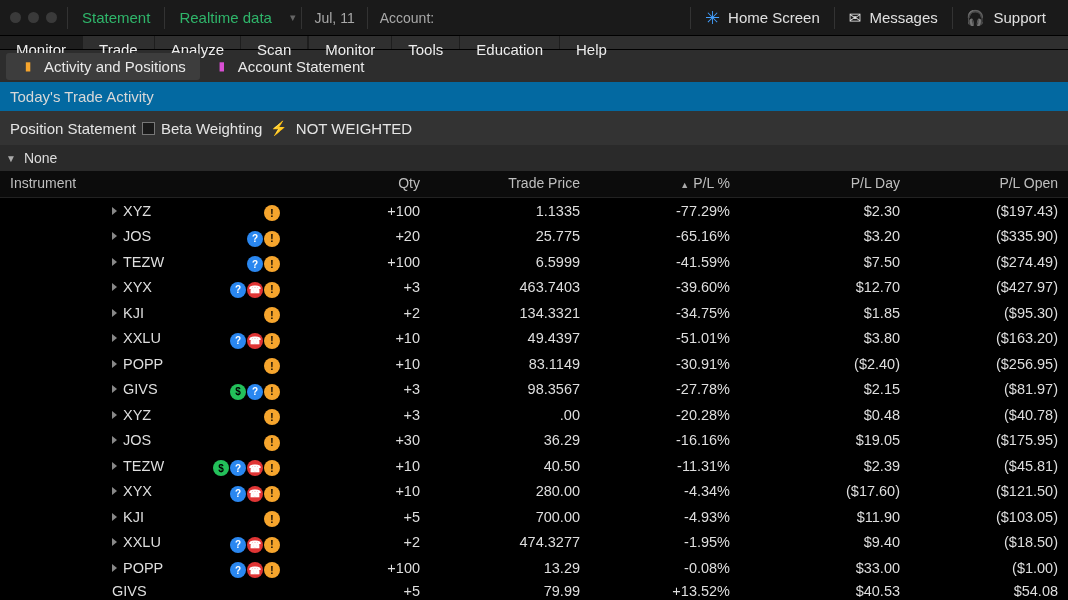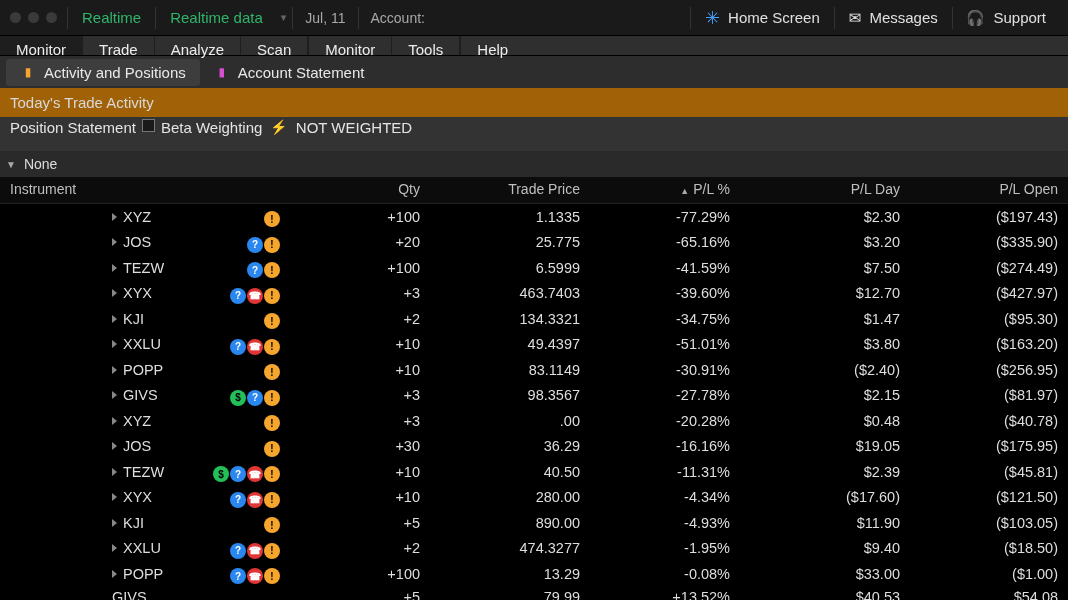--- a/index.html
+++ b/index.html
@@ -12,34 +12,34 @@
   .status-group { display:flex; align-items:center; }
   .status-item { padding:0 14px; color:#2fb56a; font-size:15px; }
   .status-date { padding:0 12px; color:#a8a8a8; }
   .acct { padding:0 12px; color:#a8a8a8; }
   .topbar-flex { flex:1; }
   .tb-right { display:flex; align-items:center; padding-right:8px; }
   .tb-link { display:flex; align-items:center; gap:8px; padding:0 14px; color:#e0e0e0; cursor:pointer; font-size:15px; }
   .spark { color:#44a0ff; font-size:18px; }
   .chev { color:#666; font-size:11px; margin-left:4px; }
   
-  .menubar { display:flex; background:#2f2f2f; height:20px; border-bottom:1px solid #000; }
+  .menubar { display:flex; background:#2f2f2f; height:14px; border-bottom:1px solid #000; }
   .menuitem { padding:5px 16px; color:#ececec; font-size:15px; }
   .menuitem.active { background:#1e1e1e; }
   .msep { width:1px; background:#1e1e1e; }
   
   .doctabs { display:flex; align-items:center; background:#2d2d2d; height:32px; padding:0 6px; }
   .dtab { display:flex; align-items:center; gap:8px; padding:5px 14px; font-size:15px; color:#e8e8e8; }
   .dtab.active { background:#3d3d3d; border-radius:3px; }
   .docicon { width:16px; height:16px; display:flex; align-items:center; justify-content:center; font-size:12px; }
   .doc-orange { color:#f6a52d; }
   .doc-magenta { color:#d94fd4; }
   .section-title { background:#262626; padding:6px 10px; font-size:15px; color:#d8d8d8; }
-  .section-title.dark { background:#a16207; }
-  .filterbar { display:flex; align-items:flex-start; background:#333; height:34px; padding:2px 10px; gap:6px; color:#e4e4e4; font-size:15px; }
+  .section-title.dark { background:#0369a1; }
+  .filterbar { display:flex; align-items:center; background:#333; height:34px; padding:2px 10px; gap:6px; color:#e4e4e4; font-size:15px; }
   .checkbox { width:13px; height:13px; border:1px solid #777; background:#1a1a1a; }
   .bolt { color:#888; font-size:14px; padding:0 2px; }
   .expander { display:flex; align-items:center; gap:8px; background:#2a2a2a; height:26px; padding:0 6px; font-size:14px; color:#ddd; }
   .chevdown { font-size:10px; color:#aaa; }
   
   .tablewrap { background:#000; }
   table { width:100%; border-collapse:collapse; table-layout:fixed; }
   th { text-align:right; color:#bfbfbf; font-weight:400; font-size:14px; padding:4px 10px 6px; border-bottom:1px solid #222; background:#0c0c0c; }
   th.left { text-align:left; }
   td { text-align:right; padding:2.5px 10px; color:#dedede; font-size:14.5px; white-space:nowrap; }
@@ -64,21 +64,21 @@
 <body>
 
 <div class="topbar">
   <div class="trafficlights">
     <div class="dot"></div>
     <div class="dot"></div>
     <div class="dot"></div>
   </div>
   <div class="divider"></div>
   <div class="status-group">
-    <span class="status-item">Realtime</span>
+    <span class="status-item">Statement</span>
     <div class="divider"></div>
     <span class="status-item">Realtime data</span>
     <span class="chev">▾</span>
   </div>
   <div class="divider" style="margin-left:6px;"></div>
   <span class="status-date">Jul, 11</span>
   <div class="divider"></div>
   <span class="acct">Account:</span>
   <div class="topbar-flex"></div>
   <div class="divider"></div>
@@ -107,20 +107,21 @@
     <div class="msep"></div>
     <div class="menuitem">Analyze</div>
     <div class="msep"></div>
     <div class="menuitem">Scan</div>
     <div class="msep"></div>
     <div class="msep"></div>
     <div class="menuitem">Monitor</div>
     <div class="msep"></div>
     <div class="menuitem">Tools</div>
     <div class="msep"></div>
+    <div class="menuitem">Education</div>
     <div class="msep"></div>
     <div class="menuitem">Help</div>
   </div>
 
 <div class="doctabs" id="doctabs">
     <div class="dtab active">
       <span class="docicon doc-orange">▮</span>
       <span>Activity and Positions</span>
     </div>
     <div class="dtab">
@@ -215,21 +216,21 @@
           <td>($427.97)</td>
         </tr>
         <tr>
           <td class="left" style="padding-left: 112px;"><span class="tri"></span>KJI</td>
           <td><span class="iconstrip">
               <span class="badge b-org">!</span>
             </span></td>
           <td>+2</td>
           <td>134.3321</td>
           <td>-34.75%</td>
-          <td>$1.47</td>
+          <td>$1.85</td>
           <td>($95.30)</td>
         </tr>
         <tr>
           <td class="left" style="padding-left: 112px;"><span class="tri"></span>XXLU</td>
           <td><span class="iconstrip">
               <span class="badge b-blu">?</span>
               <span class="badge b-red">☎</span>
               <span class="badge b-org">!</span>
             </span></td>
           <td>+10</td>
@@ -310,21 +311,21 @@
           <td>-4.34%</td>
           <td>($17.60)</td>
           <td>($121.50)</td>
         </tr>
         <tr>
           <td class="left" style="padding-left: 112px;"><span class="tri"></span>KJI</td>
           <td><span class="iconstrip">
               <span class="badge b-org">!</span>
             </span></td>
           <td>+5</td>
-          <td>890.00</td>
+          <td>700.00</td>
           <td>-4.93%</td>
           <td>$11.90</td>
           <td>($103.05)</td>
         </tr>
         <tr>
           <td class="left" style="padding-left: 112px;"><span class="tri"></span>XXLU</td>
           <td><span class="iconstrip">
               <span class="badge b-blu">?</span>
               <span class="badge b-red">☎</span>
               <span class="badge b-org">!</span>

